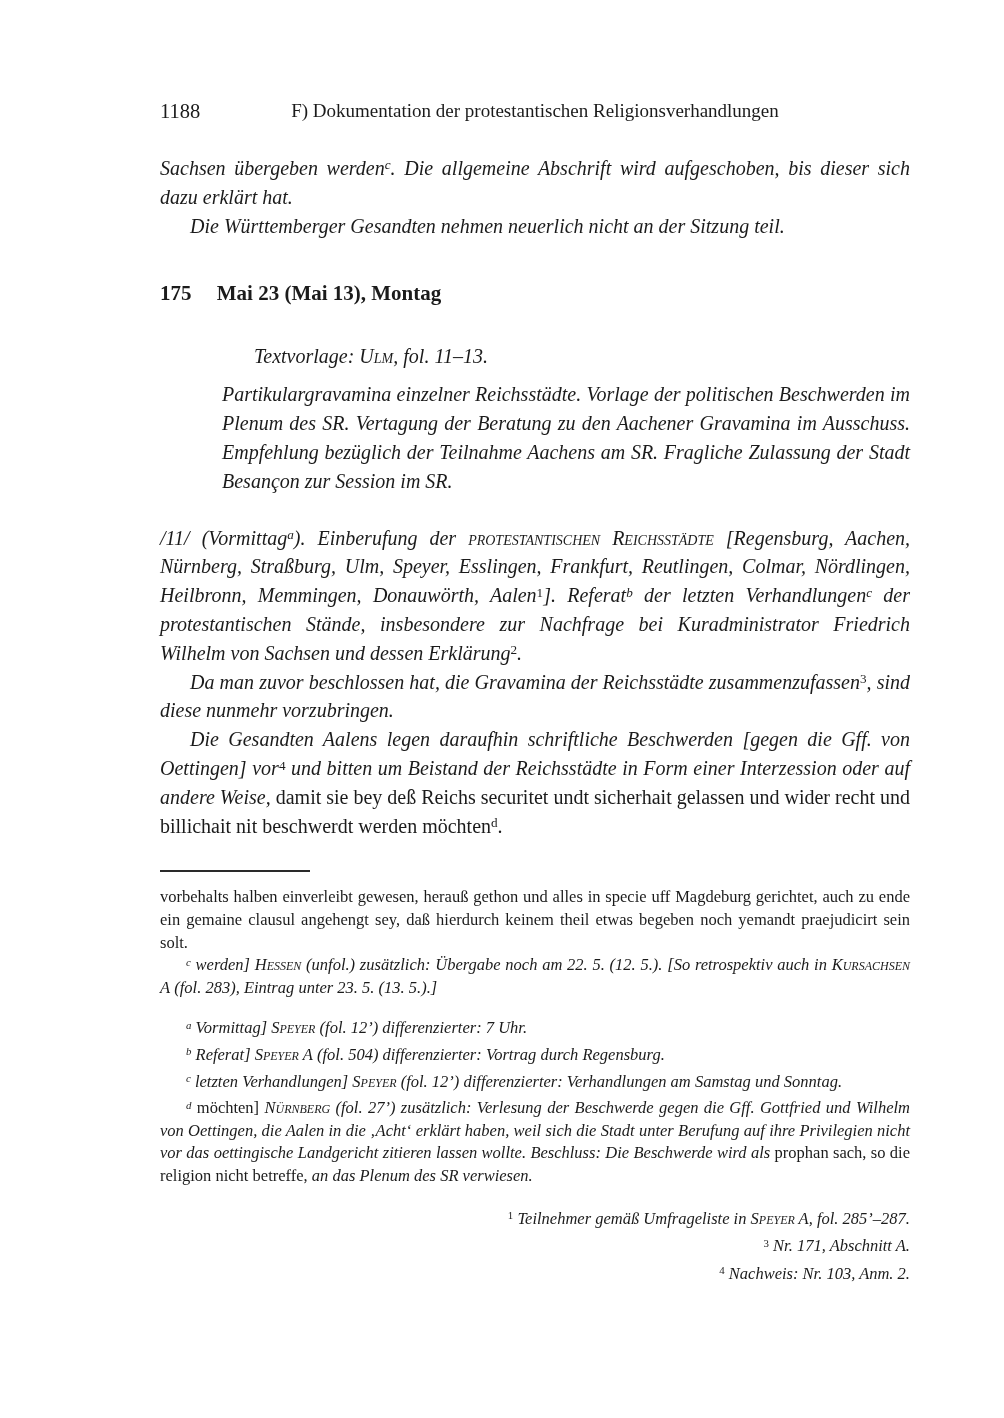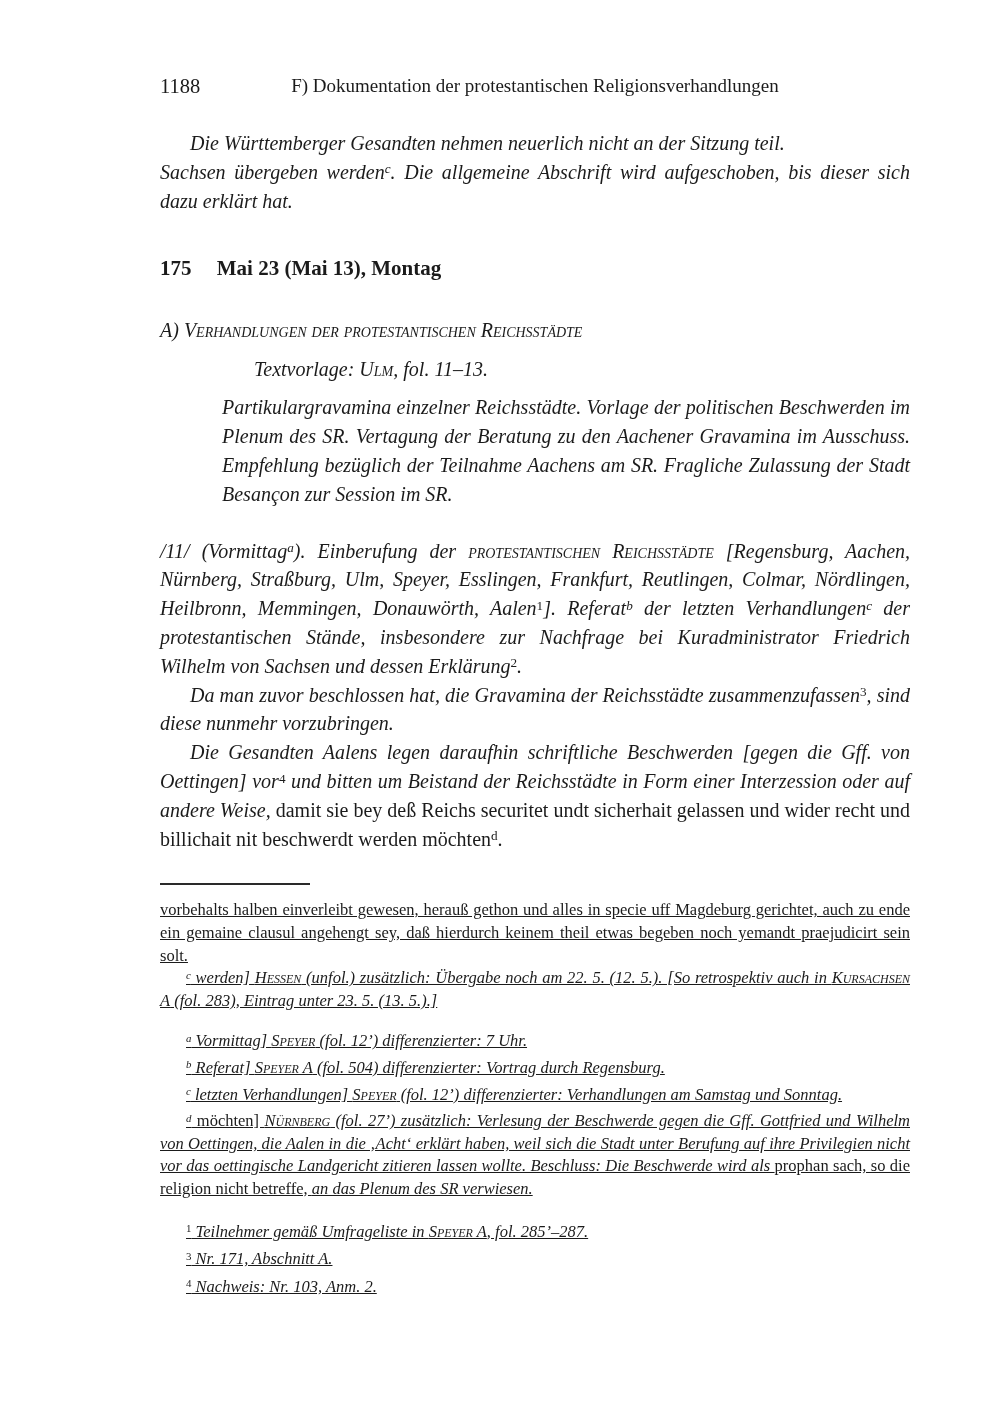--- a/index.html
+++ b/index.html
@@ -1,19 +1,19 @@
 <!DOCTYPE html>
 <html lang="de"><head>
 <meta charset="utf-8">
 <style>
   html,body{margin:0;padding:0;background:#ffffff;}
   .page{
     width:1004px;height:1418px;box-sizing:border-box;
     background:#ffffff;color:#1b1b1b;
-    padding:75px 94px 0 160px;
+    padding:100px 94px 0 160px;
     font-family:"Liberation Serif","DejaVu Serif",serif;
     position:relative;overflow:hidden;
   }
   .running-head{position:relative;margin-bottom:26px;height:28px;}
   .page-num{position:absolute;left:0;top:0;font-size:20.5px;}
   .running-title{display:block;text-align:center;font-size:19px;}
   .body-text{font-size:20px;line-height:1.44;text-align:justify;hyphens:auto;}
   .par{margin:0;}
   .indent{text-indent:30px;}
   .chapter-heading{font-size:21px;font-weight:bold;margin:40px 0 34px 0;text-align:left;line-height:1.3;}
@@ -21,47 +21,46 @@
   .section-heading{font-size:20px;font-weight:normal;margin:0 0 12px 0;text-align:left;line-height:1.3;}
   .source-line{margin-left:94px;margin-bottom:10px;text-align:left;}
   .summary-block{margin-left:62px;margin-bottom:28px;}
   .seg-i{font-style:italic;}
   .seg-n{font-style:normal;}
   .seg-isc{font-style:italic;font-variant:small-caps;}
   .seg-sup,.seg-isup{font-size:0.66em;position:relative;top:-0.42em;line-height:0;font-style:normal;}
   .seg-isup{font-style:italic;}
   .fn-rule{width:150px;border-top:2px solid #2a2a2a;margin:30px 0 14px 0;}
   .apparatus{font-size:16.5px;line-height:1.37;text-align:justify;hyphens:auto;}
-  .fn{margin:0;text-decoration:underline;}
+  .fn{margin:0;}
   .fn-indent{text-indent:26px;}
   .letter-notes{margin-top:18px;}
   .letter-notes .fn{margin-bottom:4px;text-indent:26px;}
   .number-notes{margin-top:20px;}
-  .number-notes .fn{margin-bottom:5px;text-indent:26px;text-align:left;}
+  .number-notes .fn{margin-bottom:5px;text-indent:26px;text-align:right;}
 </style>
 </head>
 <body>
 
 <div class="page">
 
   <header class="running-head">
     <span class="page-num">1188</span>
     <span class="running-title">F) Dokumentation der protestantischen Religionsverhandlungen</span>
   </header>
 
   <main class="body-text">
+    <p class="par"><span class="seg-i">Sachsen übergeben werden</span><span class="seg-isup">c</span><span class="seg-i">. Die allgemeine Abschrift wird aufgeschoben, bis dieser sich dazu erklärt hat.</span></p>
     <p class="par indent"><span class="seg-i">Die Württemberger Gesandten nehmen neuerlich nicht an der Sitzung teil.</span></p>
-    <p class="par"><span class="seg-i">Sachsen übergeben werden</span><span class="seg-isup">c</span><span class="seg-i">. Die allgemeine Abschrift wird aufgeschoben, bis dieser sich dazu erklärt hat.</span></p>
 
     <h2 class="chapter-heading">
       <span class="entry-num">175</span>
       <span class="entry-title">Mai 23 (Mai 13), Montag</span>
     </h2>
 
-    <h3 class="section-heading"><span class="seg-i">A) </span><span class="seg-isc">Verhandlungen der protestantischen Reichsstädte</span></h3>
 
     <p class="par source-line"><span class="seg-i">Textvorlage: </span><span class="seg-isc">Ulm</span><span class="seg-i">, fol. 11–13.</span></p>
 
     <p class="par summary-block"><span class="seg-i">Partikulargravamina einzelner Reichsstädte. Vorlage der politischen Beschwerden im Plenum des SR. Vertagung der Beratung zu den Aachener Gravamina im Ausschuss. Empfehlung bezüglich der Teilnahme Aachens am SR. Fragliche Zulassung der Stadt Besançon zur Session im SR.</span></p>
 
     <p class="par"><span class="seg-i">/11/ (Vormittag</span><span class="seg-isup">a</span><span class="seg-i">). Einberufung der </span><span class="seg-isc">protestantischen Reichsstädte</span><span class="seg-i"> [Regensburg, Aachen, Nürnberg, Straßburg, Ulm, Speyer, Esslingen, Frankfurt, Reutlingen, Colmar, Nördlingen, Heilbronn, Memmingen, Donauwörth, Aalen</span><span class="seg-sup">1</span><span class="seg-i">]. Referat</span><span class="seg-isup">b</span><span class="seg-i"> der letzten Verhandlungen</span><span class="seg-isup">c</span><span class="seg-i"> der protestantischen Stände, insbesondere zur Nachfrage bei Kuradministrator Friedrich Wilhelm von Sachsen und dessen Erklärung</span><span class="seg-sup">2</span><span class="seg-i">.</span></p>
     <p class="par indent"><span class="seg-i">Da man zuvor beschlossen hat, die Gravamina der Reichsstädte zusammenzufassen</span><span class="seg-sup">3</span><span class="seg-i">, sind diese nunmehr vorzubringen.</span></p>
     <p class="par indent"><span class="seg-i">Die Gesandten Aalens legen daraufhin schriftliche Beschwerden [gegen die Gff. von Oettingen] vor</span><span class="seg-sup">4</span><span class="seg-i"> und bitten um Beistand der Reichsstädte in Form einer Interzession oder auf andere Weise, </span><span class="seg-n">damit sie bey deß Reichs securitet undt sicherhait gelassen und wider recht und billichait nit beschwerdt werden möchten</span><span class="seg-sup">d</span><span class="seg-n">.</span></p>
   </main>
 

